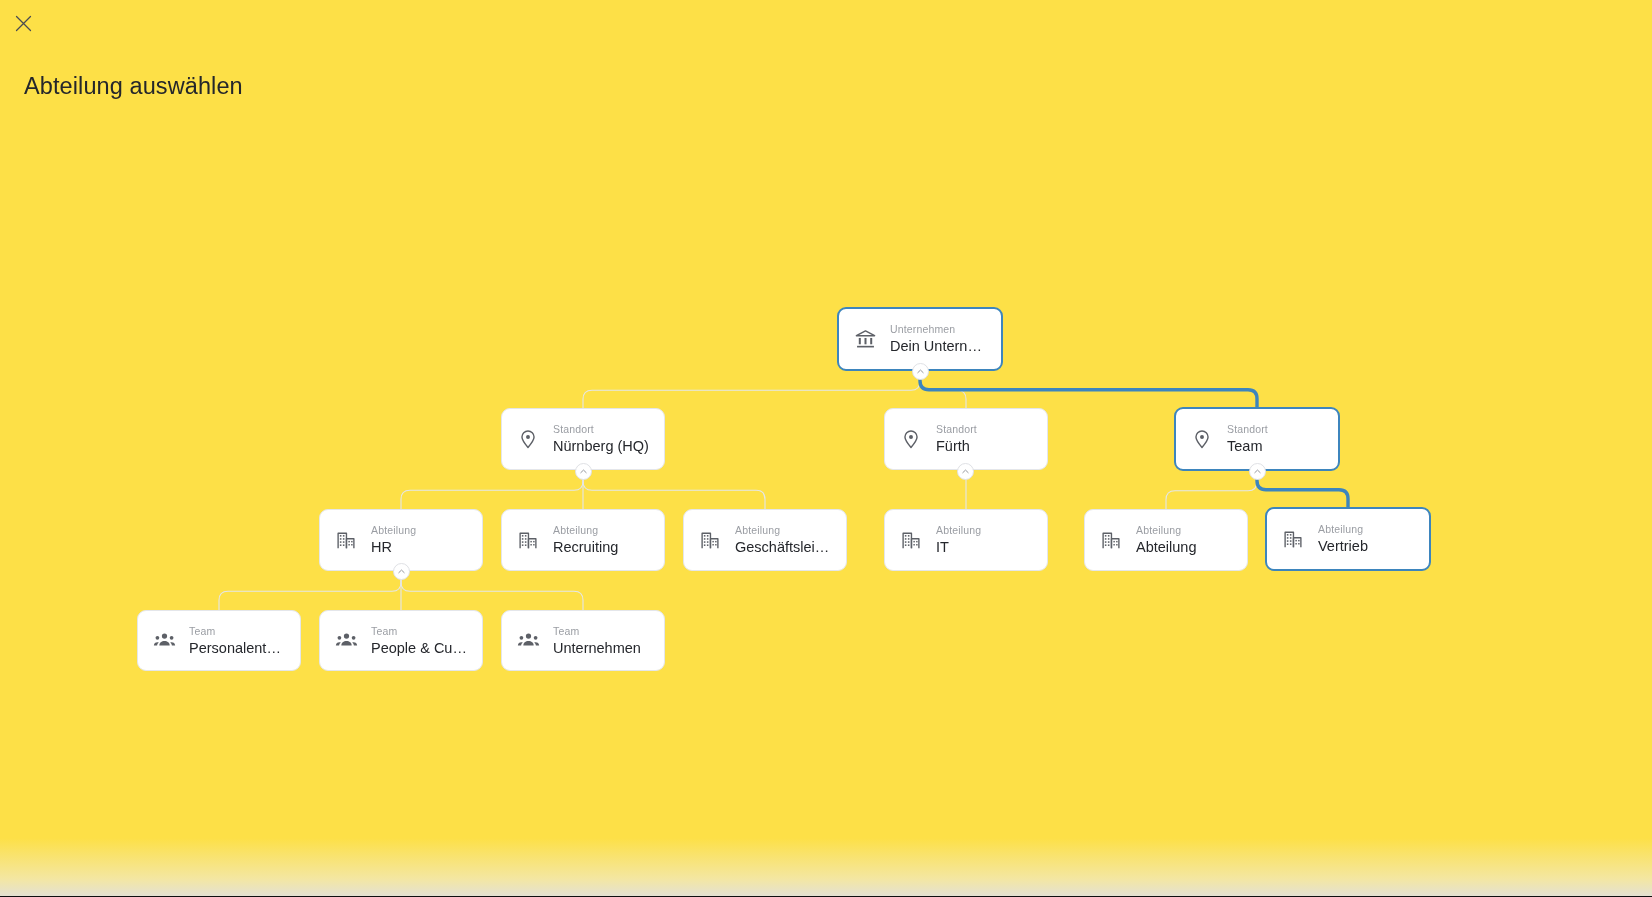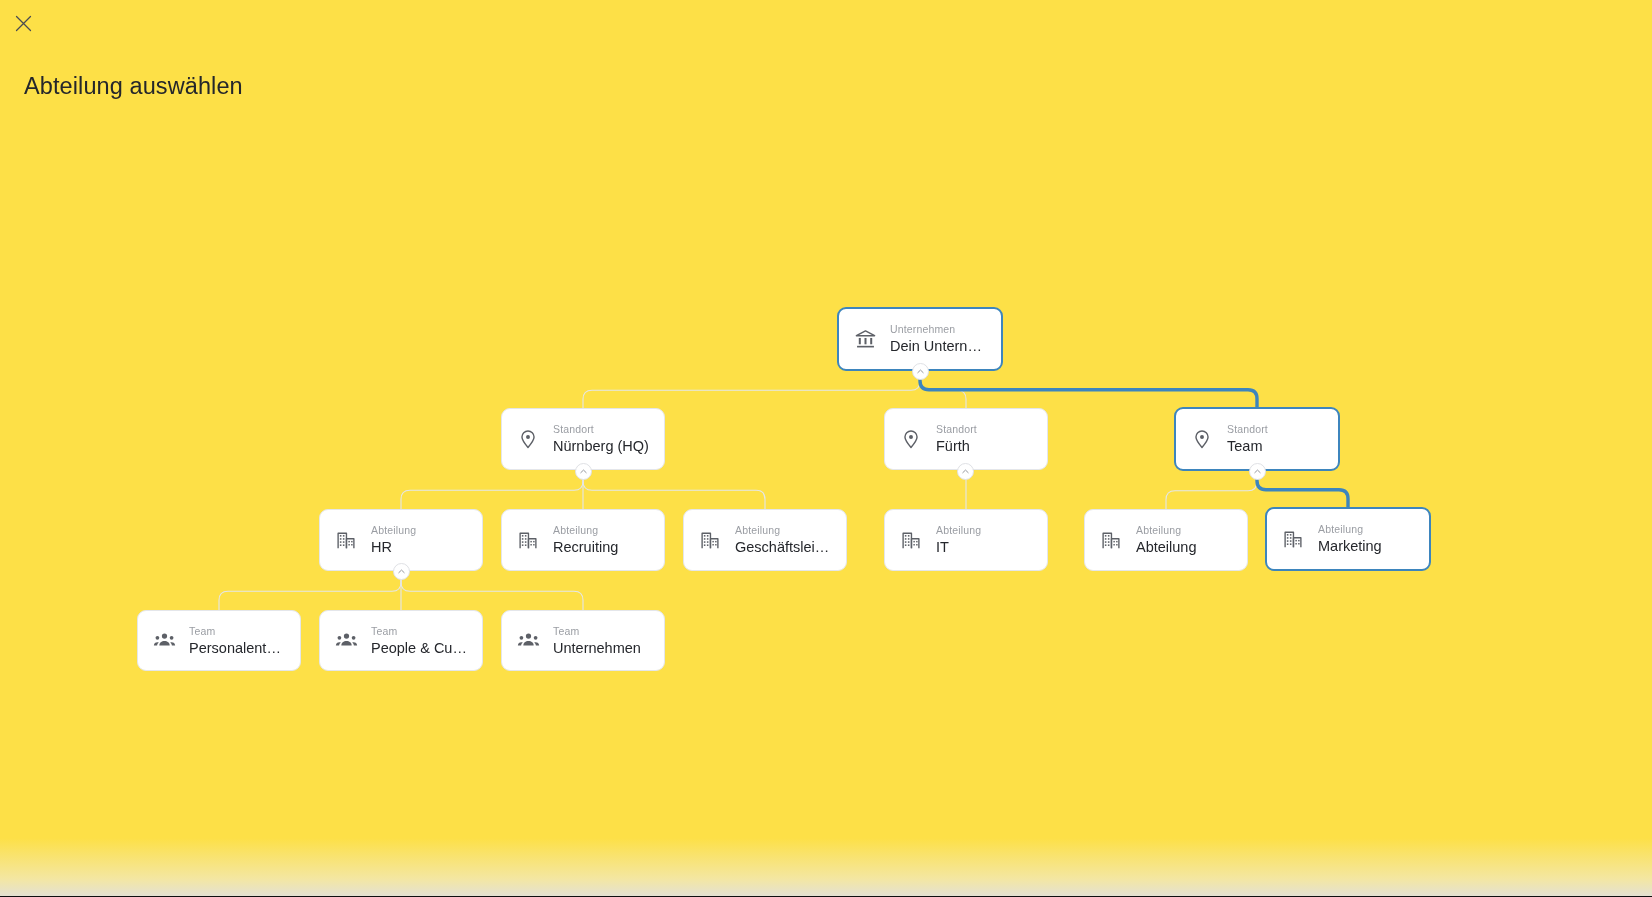--- a/index.html
+++ b/index.html
@@ -379,21 +379,21 @@
       <rect x="5.3" y="16.8" width="1.7" height="1.7" fill="currentColor"></rect>
       <rect x="8.6" y="16.8" width="1.7" height="1.7" fill="currentColor"></rect>
       <rect x="14.6" y="13" width="1.6" height="1.6" fill="currentColor"></rect>
       <rect x="17.6" y="13" width="1.6" height="1.6" fill="currentColor"></rect>
       <rect x="14.6" y="16.4" width="1.6" height="1.6" fill="currentColor"></rect>
       <rect x="17.6" y="16.4" width="1.6" height="1.6" fill="currentColor"></rect>
     </svg>
         </span>
         <span class="node-text">
           <span class="node-kind">Abteilung</span>
-          <span class="node-name">Marketing</span>
+          <span class="node-name">Vertrieb</span>
         </span>
       </div>
       <div class="node" style="left: 137px; top: 610px; width: 164px; height: 61px;">
         <span class="node-icon">
           <svg width="23" height="23" viewBox="0 0 24 24" fill="none">
       <circle cx="12" cy="7.4" r="2.75" fill="currentColor"></circle>
       <path d="M6.6 17.2c0-2.9 2.4-4.6 5.4-4.6s5.4 1.7 5.4 4.6Z" fill="currentColor"></path>
       <circle cx="4.6" cy="9.2" r="1.95" fill="currentColor"></circle>
       <path d="M0.9 17.2c0-2.1 1.6-3.4 3.7-3.4 0.5 0 1 .07 1.4.2-1 .8-1.6 1.9-1.7 3.2Z" fill="currentColor"></path>
       <circle cx="19.4" cy="9.2" r="1.95" fill="currentColor"></circle>

